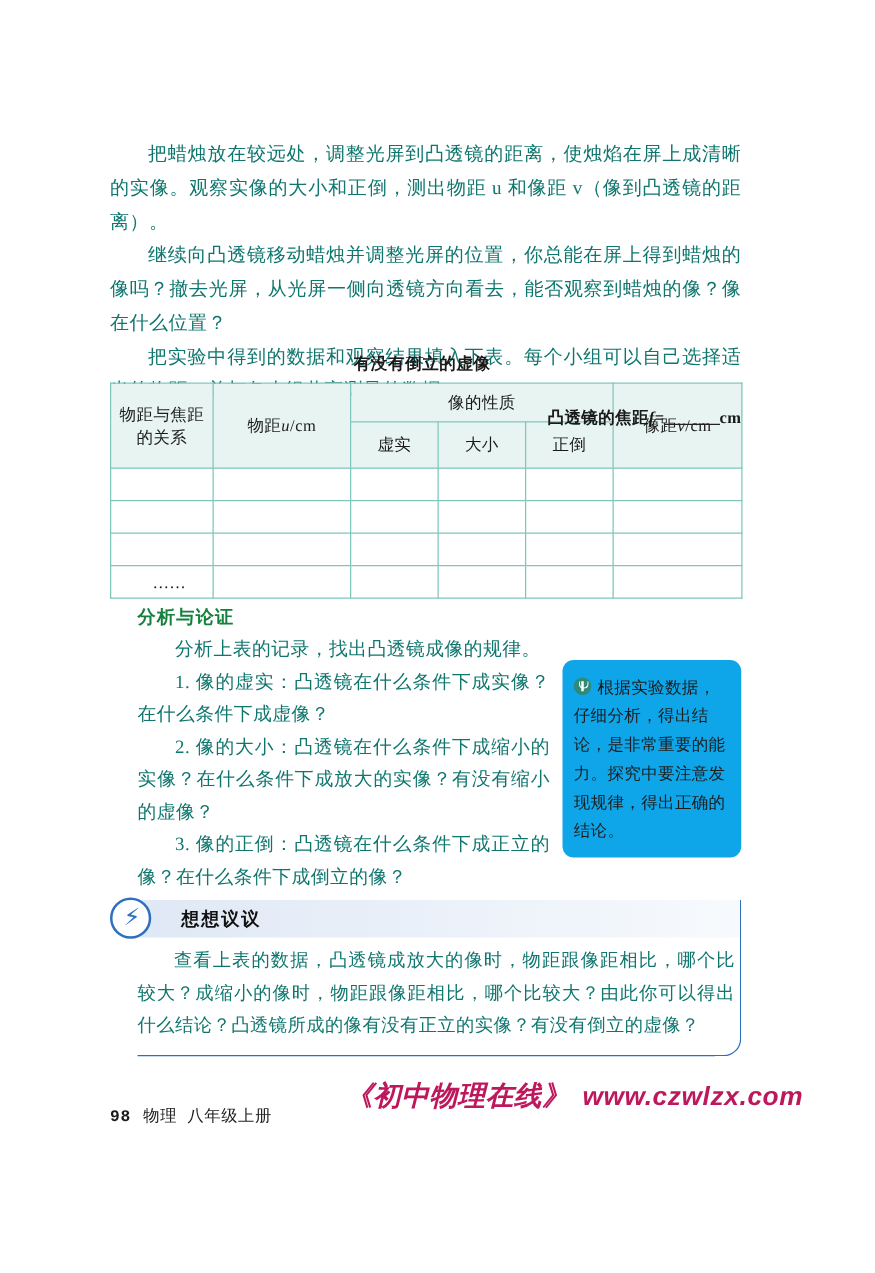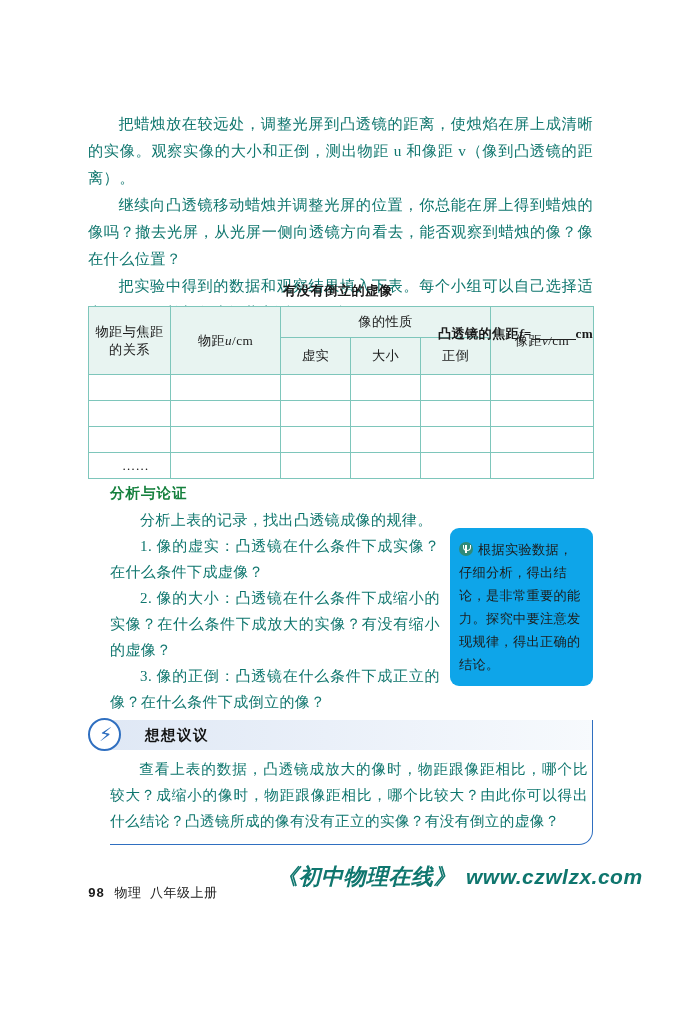--- a/index.html
+++ b/index.html
@@ -271,21 +271,21 @@
   .footer .pg { font-weight: bold; margin-right: 10px; }
 
   .watermark {
     position: absolute;
     left: 276px;
     top: 862px;
     font-family: "Liberation Serif", serif;
     font-style: italic;
     font-weight: bold;
     font-size: 22px;
-    color: #0f766e;
+    color: #be185d;
     letter-spacing: 0.5px;
     white-space: nowrap;
   }
   .watermark .url {
     font-family: "Liberation Sans", sans-serif;
     font-style: italic;
     font-weight: bold;
     font-size: 21px;
     margin-left: 10px;
   }

